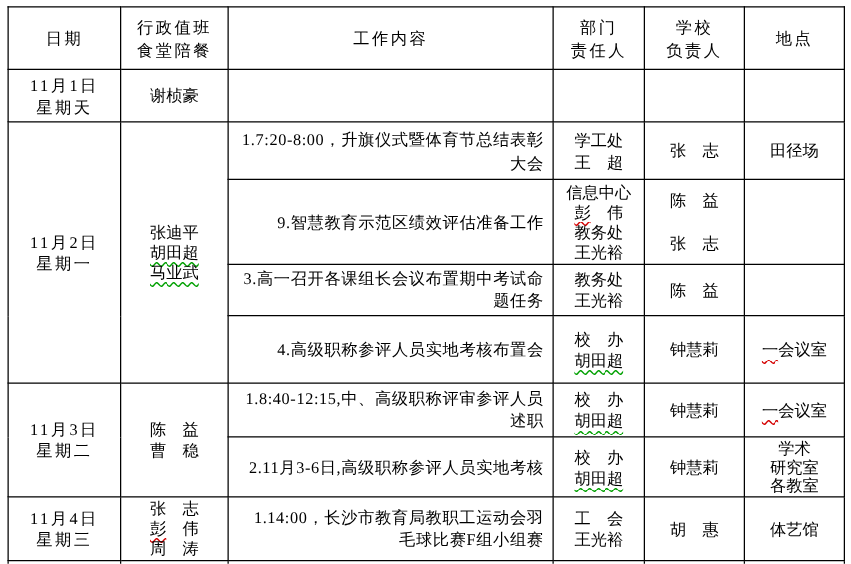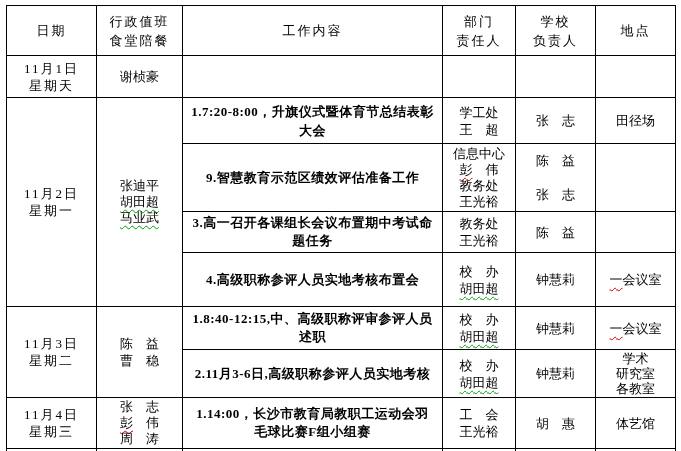--- a/index.html
+++ b/index.html
@@ -17,21 +17,21 @@
     border:1px solid #000;
     font-size:13px;font-weight:normal;
     text-align:center;vertical-align:middle;
     padding:1px 2px;line-height:17px;
     overflow:hidden;
   }
   th{letter-spacing:2px;line-height:19px;}
   .ml{white-space:pre-line;}
   .date{letter-spacing:2px;}
   .content{
-    text-align:center;padding:2px 7px;line-height:19px;letter-spacing:0.5px;font-weight:bold;
+    text-align:right;padding:2px 7px;line-height:19px;letter-spacing:0.5px;
   }
   .r2c .content, .r3a .content, .r3b .content, .r4 .content{line-height:18px;margin-left:37px;}
   .tight div{line-height:16px;}
   .names div{line-height:16px;}
   .loc3{line-height:15px;}
   .wg{ text-decoration:underline wavy var(--grammar-green) 1px; text-underline-offset:3px; }
   .wr{ text-decoration:underline wavy var(--spell-red) 1px; text-underline-offset:3px; }
   tr.hr  {height:50px;}
   tr.r1  {height:42px;}
   tr.r2a {height:46px;}

